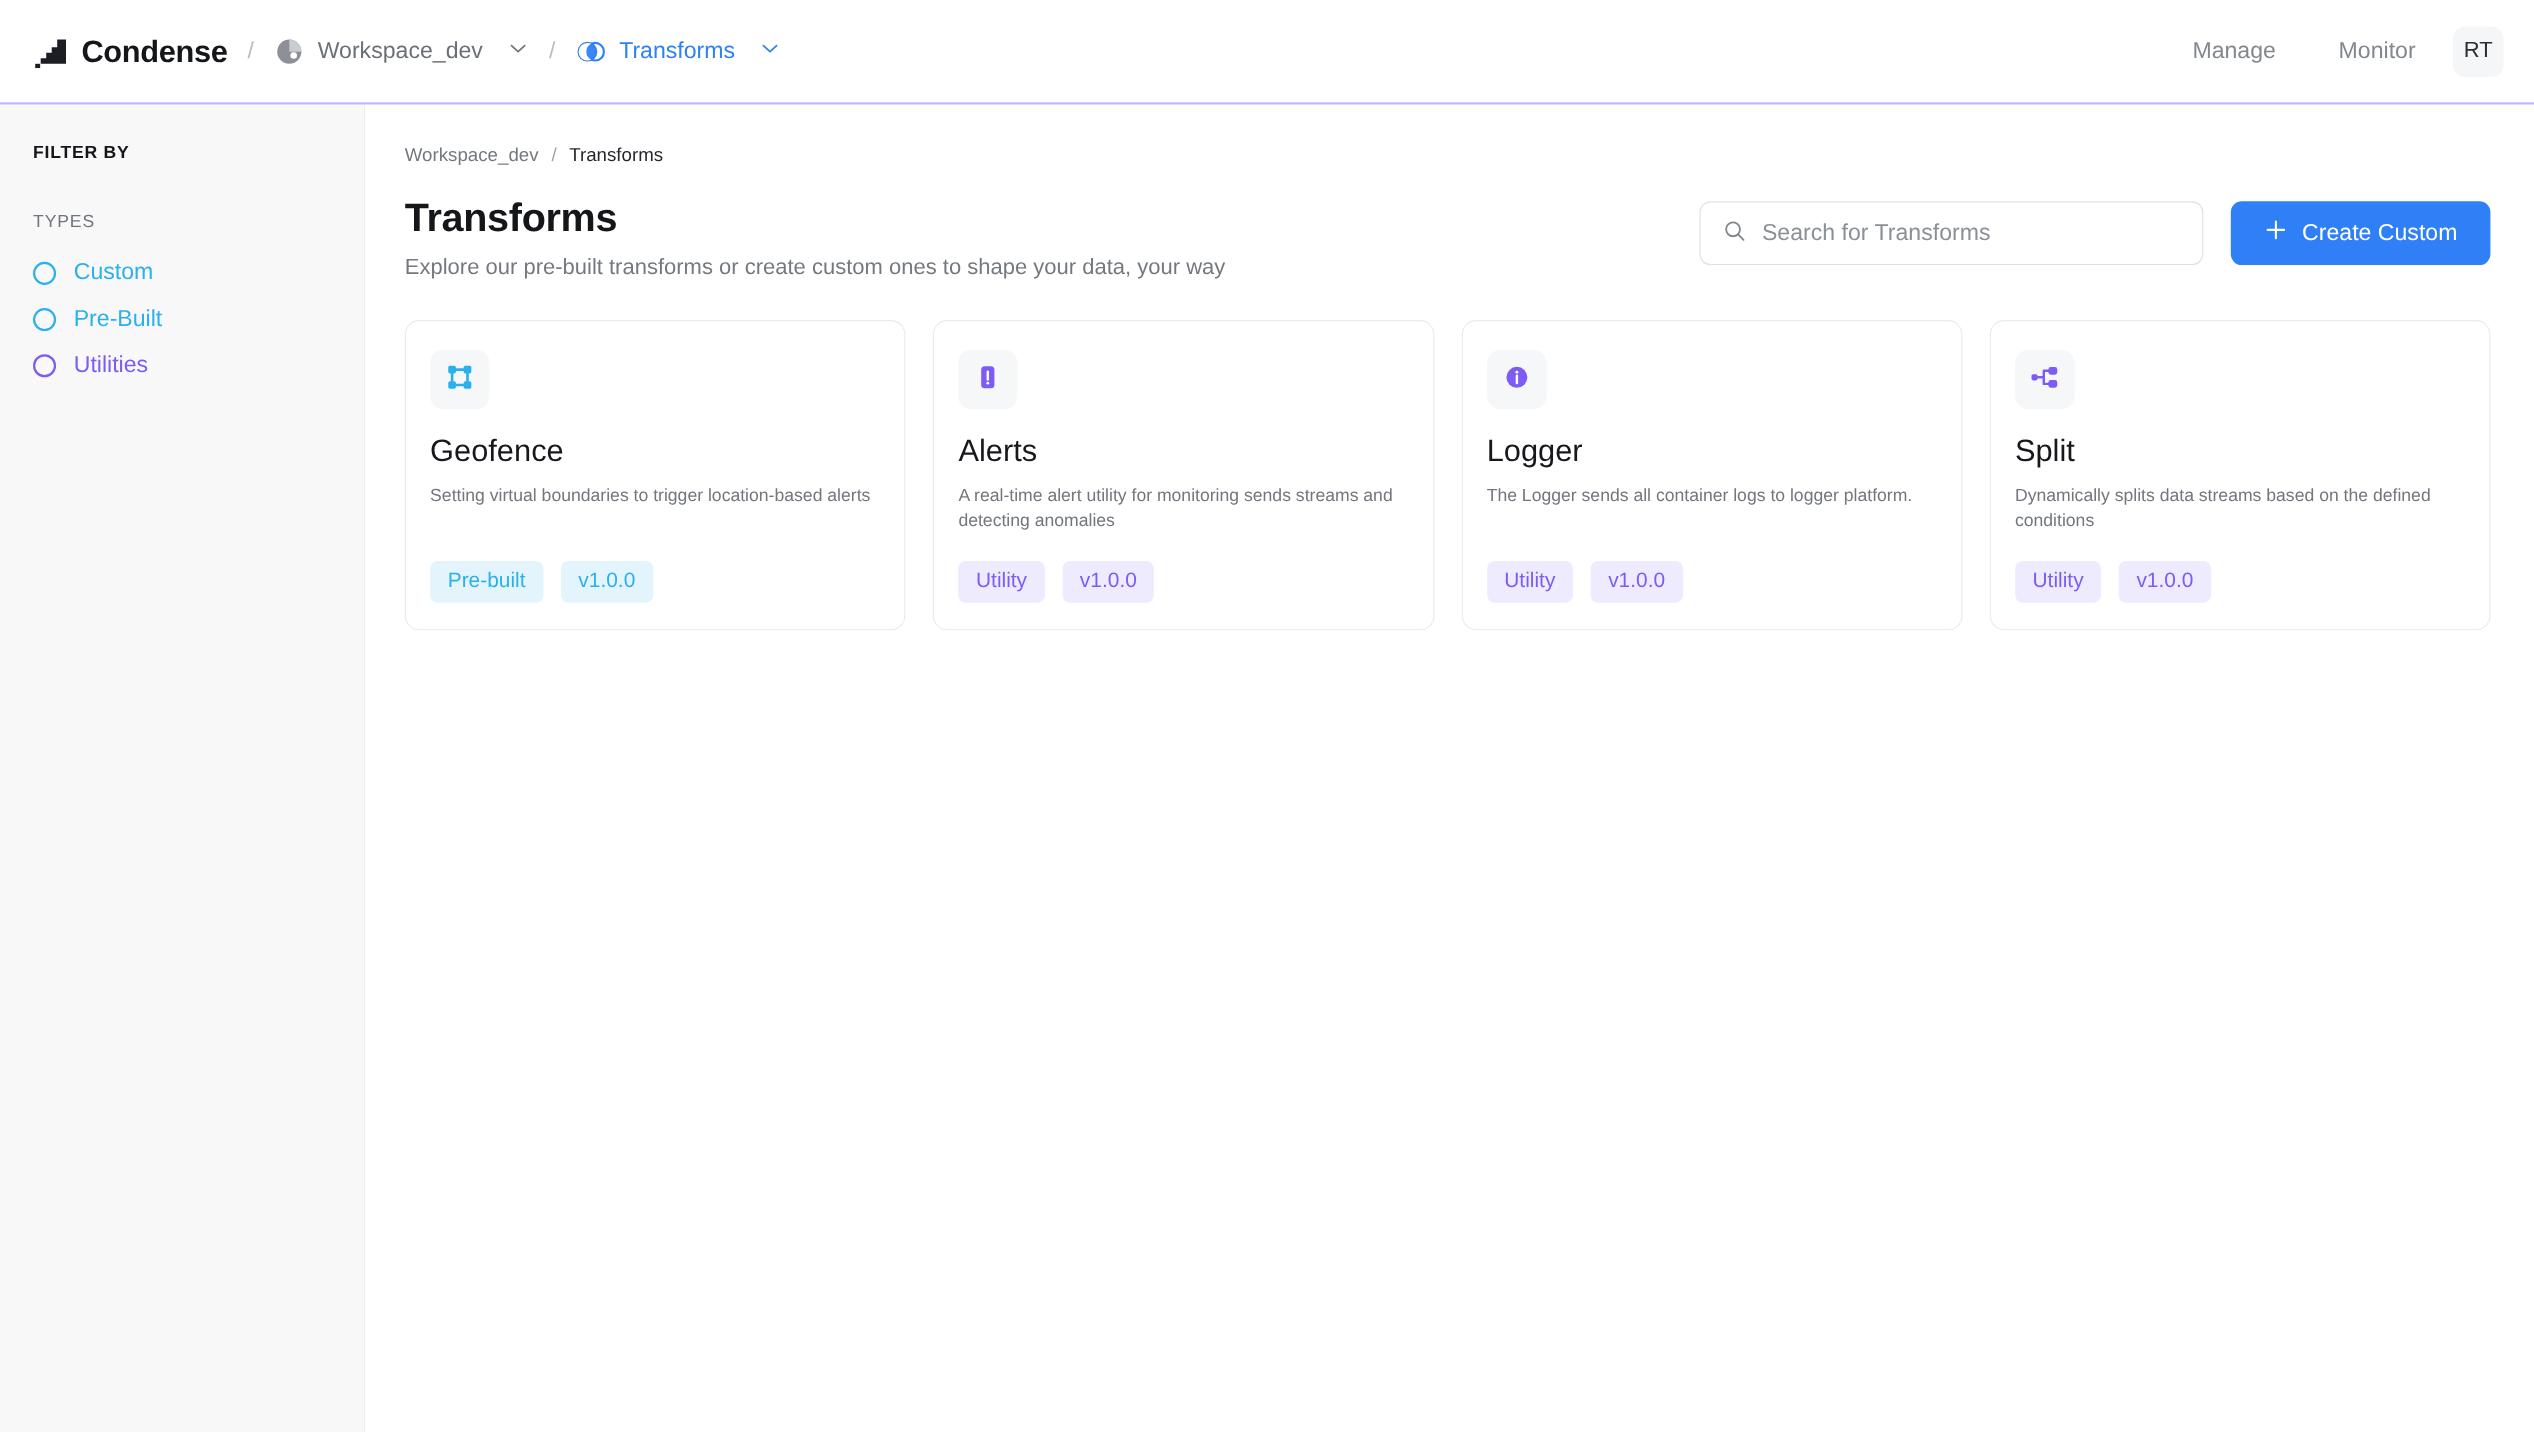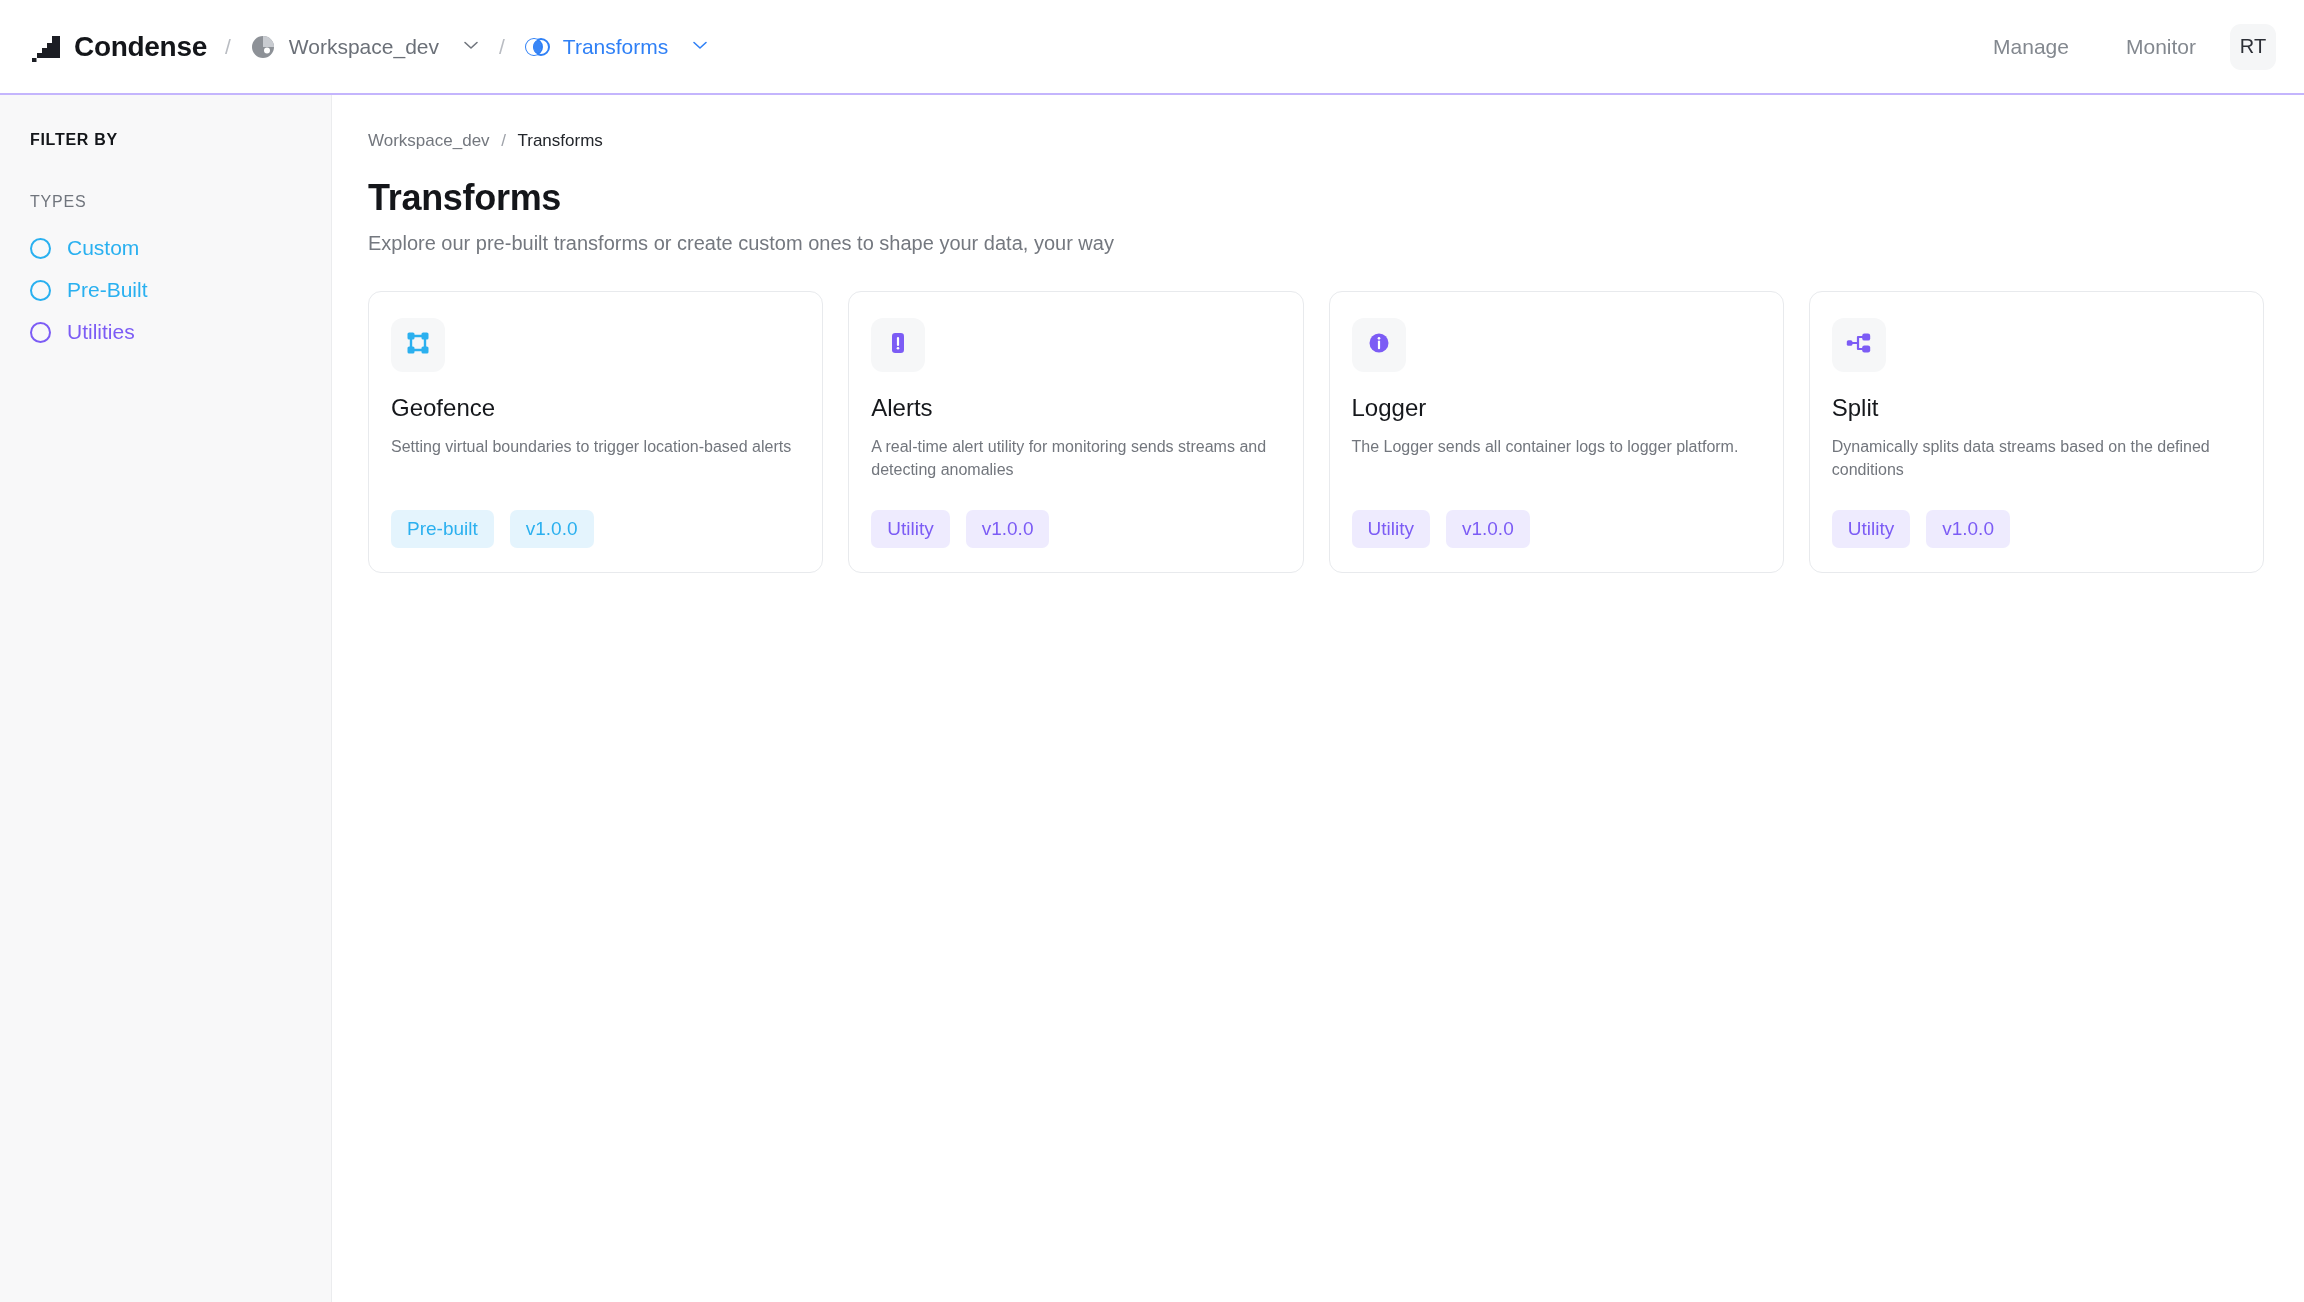--- a/index.html
+++ b/index.html
@@ -104,21 +104,21 @@
   }
   .card {
     background: #fff; border: 1px solid #e8eaed; border-radius: 13px;
     padding: 26px 22px 24px 22px; height: 282px;
     display: flex; flex-direction: column; cursor: pointer;
   }
   .card-icon-wrap {
     width: 54px; height: 54px; border-radius: 12px; background: #f6f7f8;
     display: flex; align-items: center; justify-content: center;
   }
-  .card-title { font-size: 24px; color: #16181c; margin-top: 22px; }
+  .card-title { font-size: 28px; color: #16181c; margin-top: 22px; }
   .card-desc { font-size: 16px; line-height: 1.45; color: #72767d; margin-top: 13px; }
   .tags { margin-top: auto; display: flex; gap: 16px; }
   .tag {
     font-size: 19px; padding: 8px 16px; border-radius: 7px; white-space: nowrap;
   }
   .tag-cyan { background: #e4f4fd; color: #2bb0ef; }
   .tag-purple { background: #eeebfe; color: #7c5cf5; }
 </style>
 </head>
 <body>
@@ -231,20 +231,40 @@
       <span class="sep">/</span>
       <span class="cur">Transforms</span>
     </div>
 
     <div class="page-head">
       <div>
         <h1 class="page-title">Transforms</h1>
         <div class="page-sub">Explore our pre-built transforms or create custom ones to shape your data, your way</div>
       </div>
 
+      <div class="head-tools">
+        <div class="search-box">
+          <span>
+            <svg width="22" height="22" viewBox="0 0 22 22">
+              <circle cx="9.5" cy="9.5" r="6.3" fill="none" stroke="#83888f" stroke-width="1.7"></circle>
+              <path d="M14.2 14.2 L19 19" stroke="#83888f" stroke-width="1.7" stroke-linecap="round"></path>
+            </svg>
+          </span>
+          <input type="text" placeholder="Search for Transforms" style="">
+        </div>
+
+        <button class="btn-primary">
+          <span>
+            <svg width="22" height="22" viewBox="0 0 22 22">
+              <path d="M11 3.5 V18.5 M3.5 11 H18.5" stroke="#ffffff" stroke-width="1.9" stroke-linecap="round"></path>
+            </svg>
+          </span>
+          <span>Create Custom</span>
+        </button>
+      </div>
     </div>
 
     <div class="cards">
 
       <div class="card">
         <div class="card-icon-wrap">
           <span>
             <svg width="30" height="30" viewBox="0 0 30 30">
               <path d="M8 8 H22 M8 22 H22 M8 8 V22 M22 8 V22" stroke="#2bb0ef" stroke-width="2.4"></path>
               <rect x="4.5" y="4.5" width="7" height="7" rx="1.6" fill="#2bb0ef"></rect>

